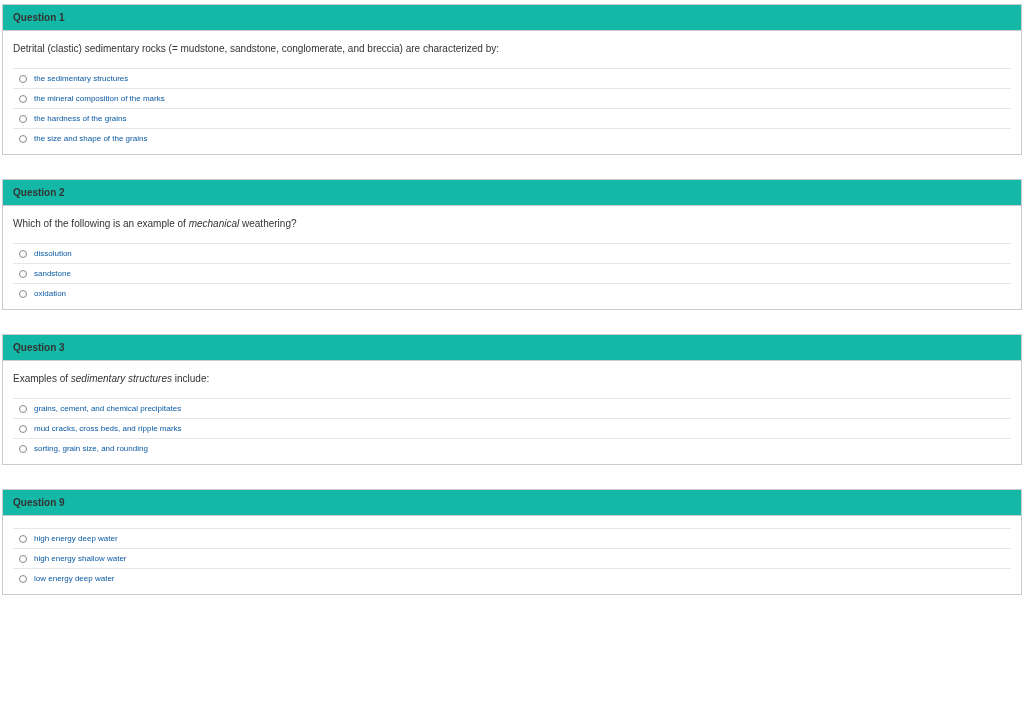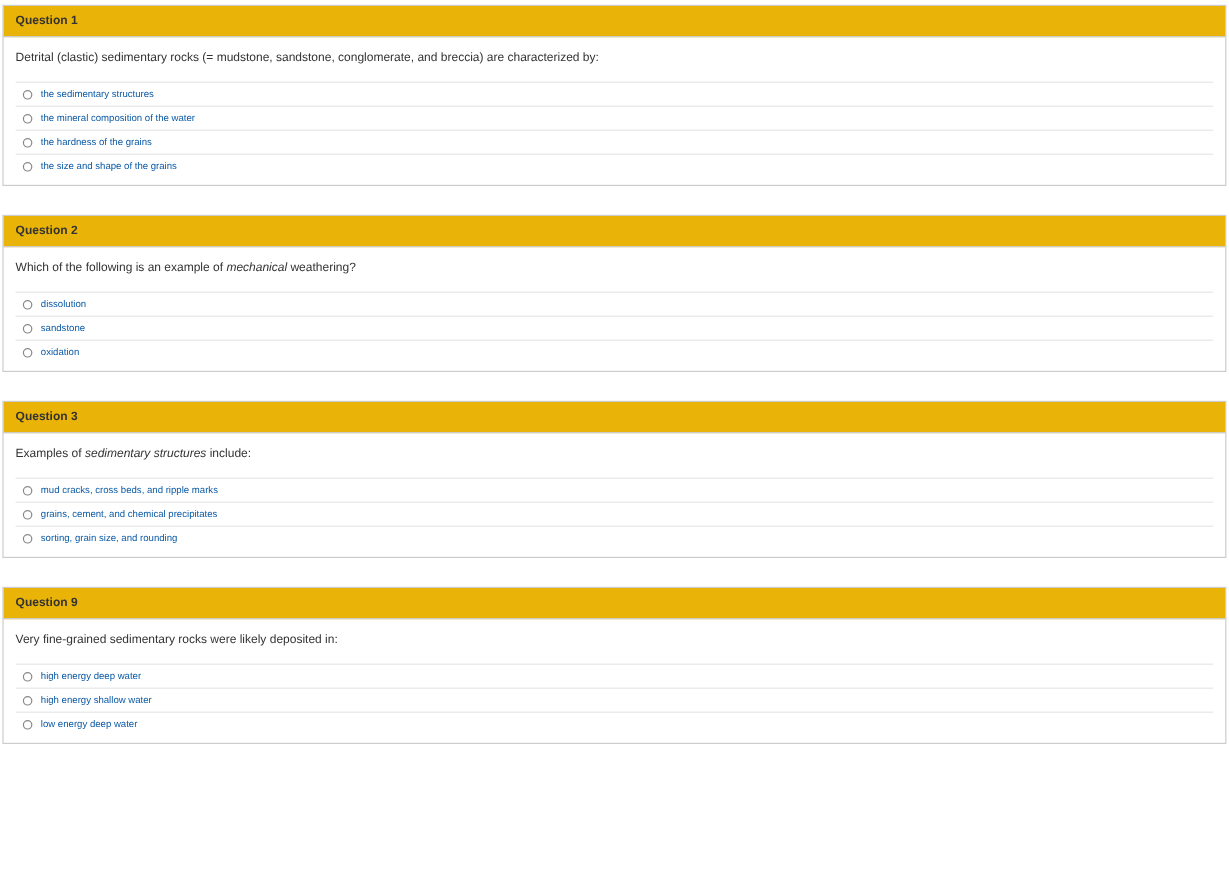--- a/index.html
+++ b/index.html
@@ -8,21 +8,21 @@
     background: #ffffff;
     font-size: 9px;
     color: #333;
     padding: 4px 2px;
   }
   .question-block {
     margin-bottom: 24px;
     border: 1px solid #ccc;
   }
   .question-header {
-    background: #eab308;
+    background: #14b8a6;
     padding: 7px 10px;
     font-weight: bold;
     font-size: 10px;
     color: #333;
     border-bottom: 1px solid #ccc;
   }
   .question-body {
     padding: 12px 10px 6px 10px;
   }
   .question-prompt {
@@ -63,21 +63,21 @@
       <div class="question-header">Question 1</div>
       <div class="question-body">
         <div class="question-prompt">Detrital (clastic) sedimentary rocks (= mudstone, sandstone, conglomerate, and breccia) are characterized by:</div>
         <div class="options">
           <div class="option-row">
             <span class="radio-circle"></span>
             <span class="option-label">the sedimentary structures</span>
           </div>
           <div class="option-row">
             <span class="radio-circle"></span>
-            <span class="option-label">the mineral composition of the water</span>
+            <span class="option-label">the mineral composition of the marks</span>
           </div>
           <div class="option-row">
             <span class="radio-circle"></span>
             <span class="option-label">the hardness of the grains</span>
           </div>
           <div class="option-row">
             <span class="radio-circle"></span>
             <span class="option-label">the size and shape of the grains</span>
           </div>
         </div>
@@ -103,37 +103,36 @@
         </div>
       </div>
     </div>
     <div class="question-block">
       <div class="question-header">Question 3</div>
       <div class="question-body">
         <div class="question-prompt">Examples of <em>sedimentary structures</em> include:</div>
         <div class="options">
           <div class="option-row">
             <span class="radio-circle"></span>
-            <span class="option-label">mud cracks, cross beds, and ripple marks</span>
+            <span class="option-label">grains, cement, and chemical precipitates</span>
           </div>
           <div class="option-row">
             <span class="radio-circle"></span>
-            <span class="option-label">grains, cement, and chemical precipitates</span>
+            <span class="option-label">mud cracks, cross beds, and ripple marks</span>
           </div>
           <div class="option-row">
             <span class="radio-circle"></span>
             <span class="option-label">sorting, grain size, and rounding</span>
           </div>
         </div>
       </div>
     </div>
     <div class="question-block">
       <div class="question-header">Question 9</div>
       <div class="question-body">
-        <div class="question-prompt">Very fine-grained sedimentary rocks were likely deposited in:</div>
         <div class="options">
           <div class="option-row">
             <span class="radio-circle"></span>
             <span class="option-label">high energy deep water</span>
           </div>
           <div class="option-row">
             <span class="radio-circle"></span>
             <span class="option-label">high energy shallow water</span>
           </div>
           <div class="option-row">

